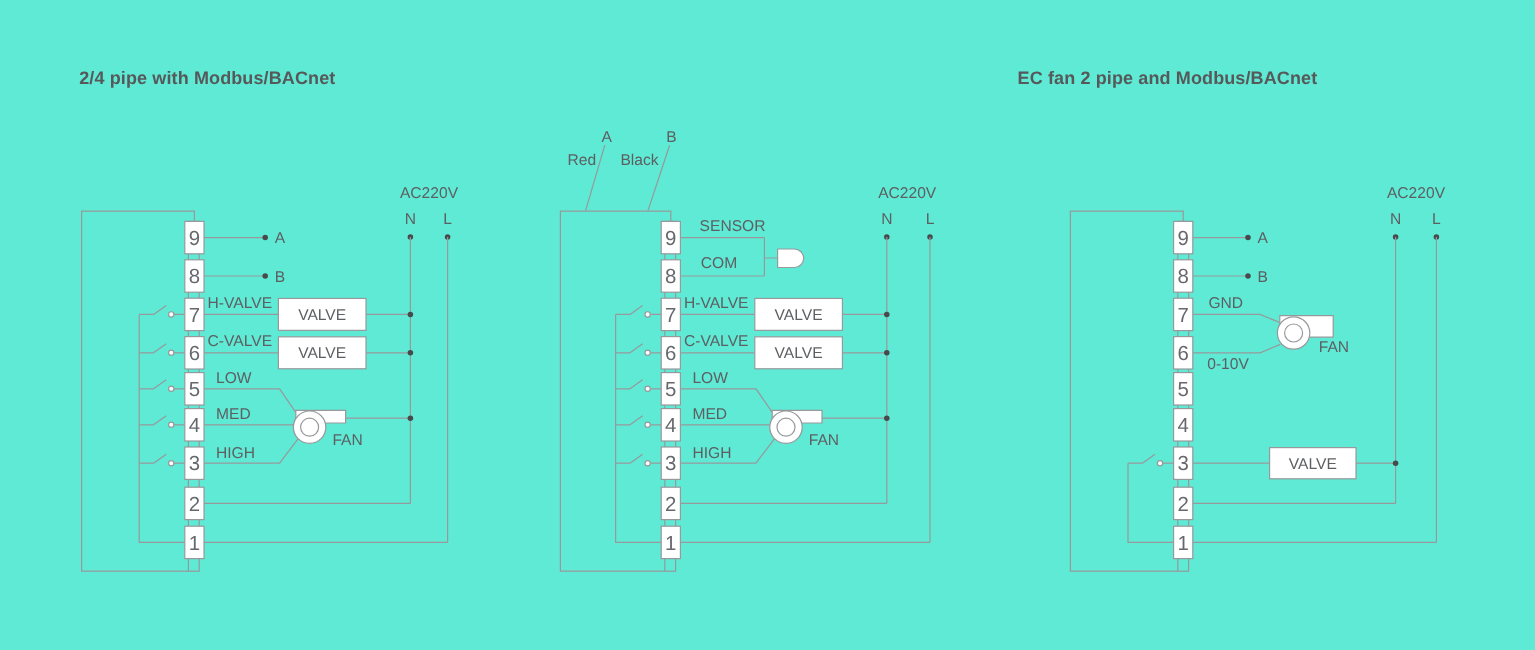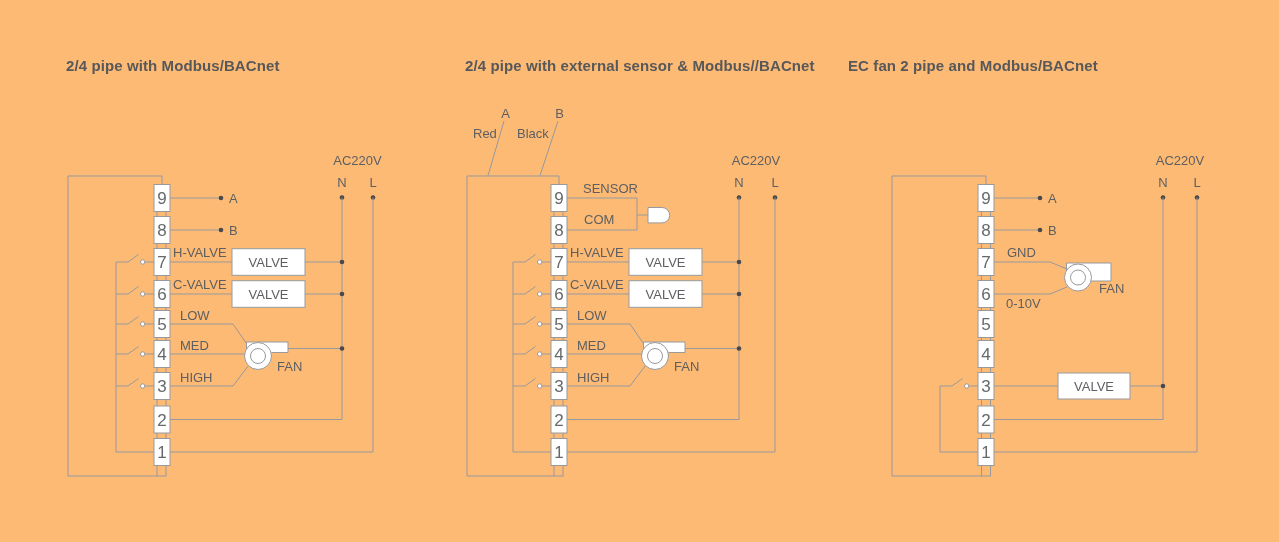--- a/index.html
+++ b/index.html
@@ -1,17 +1,17 @@
 <!DOCTYPE html>
 <html><head>
 <meta charset="utf-8">
 <style>
   html,body{margin:0;padding:0;background:#fff;}
   .stage{
-    position:relative;width:1279px;height:542px;background:#fdba74;overflow:hidden;
+    position:relative;width:1279px;height:542px;background:#5eead4;overflow:hidden;
     font-family:"Liberation Sans",sans-serif;
   }
   .dtitle{
     position:absolute;font-size:15px;font-weight:bold;color:#57585a;
     letter-spacing:0.1px;white-space:nowrap;
   }
   svg{position:absolute;overflow:visible;}
   .w{fill:none;stroke:#97999c;stroke-width:1;}
   .box{fill:#ffffff;stroke:#97999c;stroke-width:1;}
   .dot{fill:#47494c;stroke:none;}
@@ -19,21 +19,20 @@
   text{fill:#5d5f62;font-size:13px;font-family:"Liberation Sans",sans-serif;}
   text.digit{font-size:17px;fill:#66686b;}
   text.mid{text-anchor:middle;}
 </style>
 </head>
 <body>
 
 <div class="stage">
 
   <div class="dtitle" style="left:66px;top:57px">2/4 pipe with Modbus/BACnet</div>
-  <div class="dtitle" style="left:465px;top:57px">2/4 pipe with external sensor &amp; Modbus//BACnet</div>
   <div class="dtitle" style="left:848px;top:57px">EC fan 2 pipe and Modbus/BACnet</div>
 
   <svg style="left:55px;top:140px" width="340" height="355" viewBox="55 140 340 355">
 
     <g>
       <text class="mid" x="357.5" y="165">AC220V</text>
       <text class="mid" x="342" y="187">N</text>
       <text class="mid" x="373" y="187">L</text>
       <circle class="dot" cx="342" cy="197.5" r="2.3"></circle>
       <circle class="dot" cx="373" cy="197.5" r="2.3"></circle>

